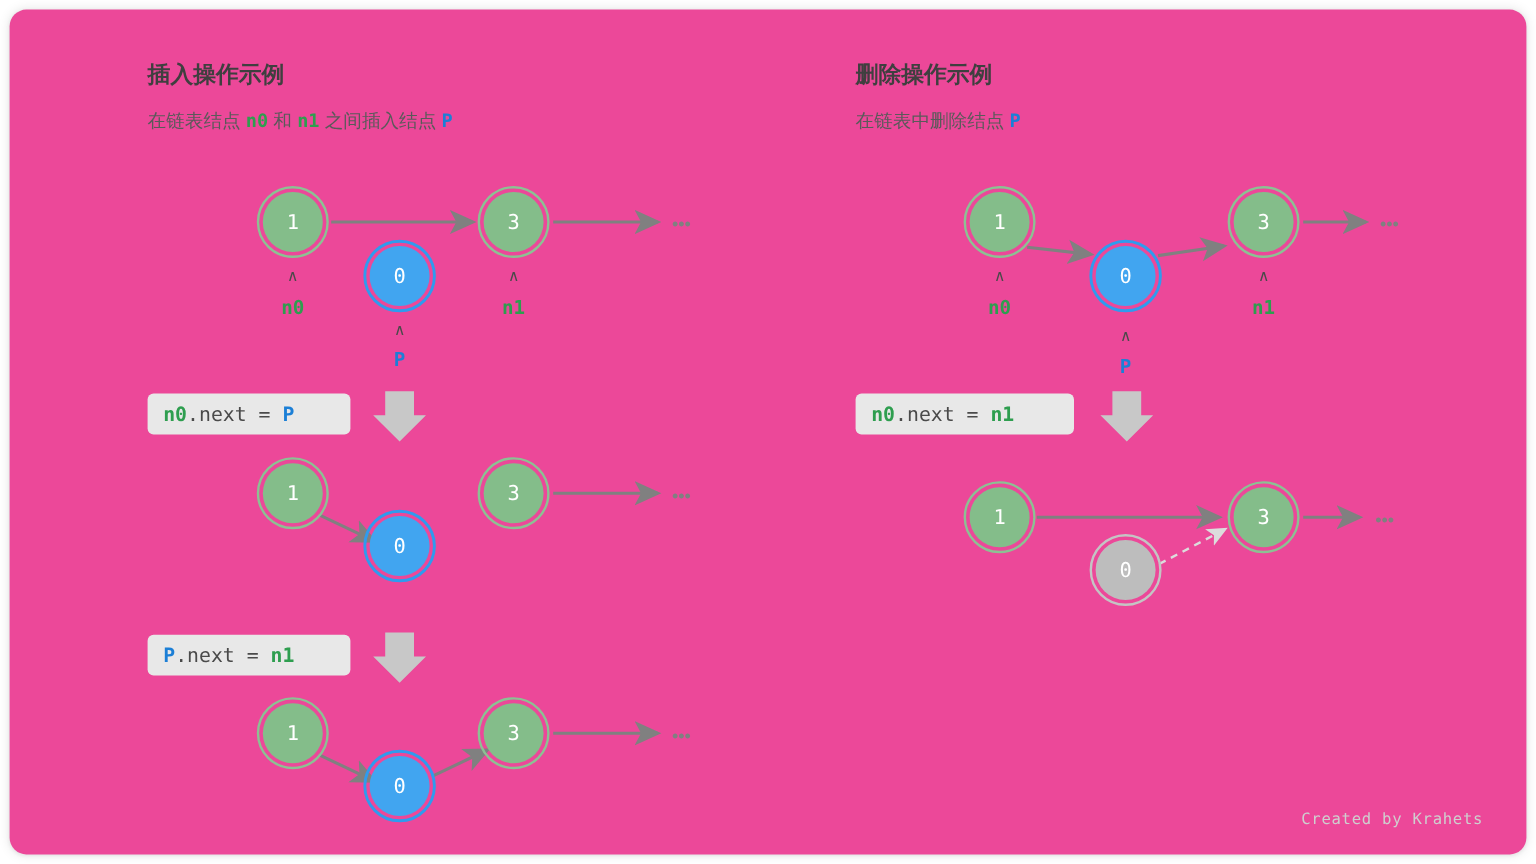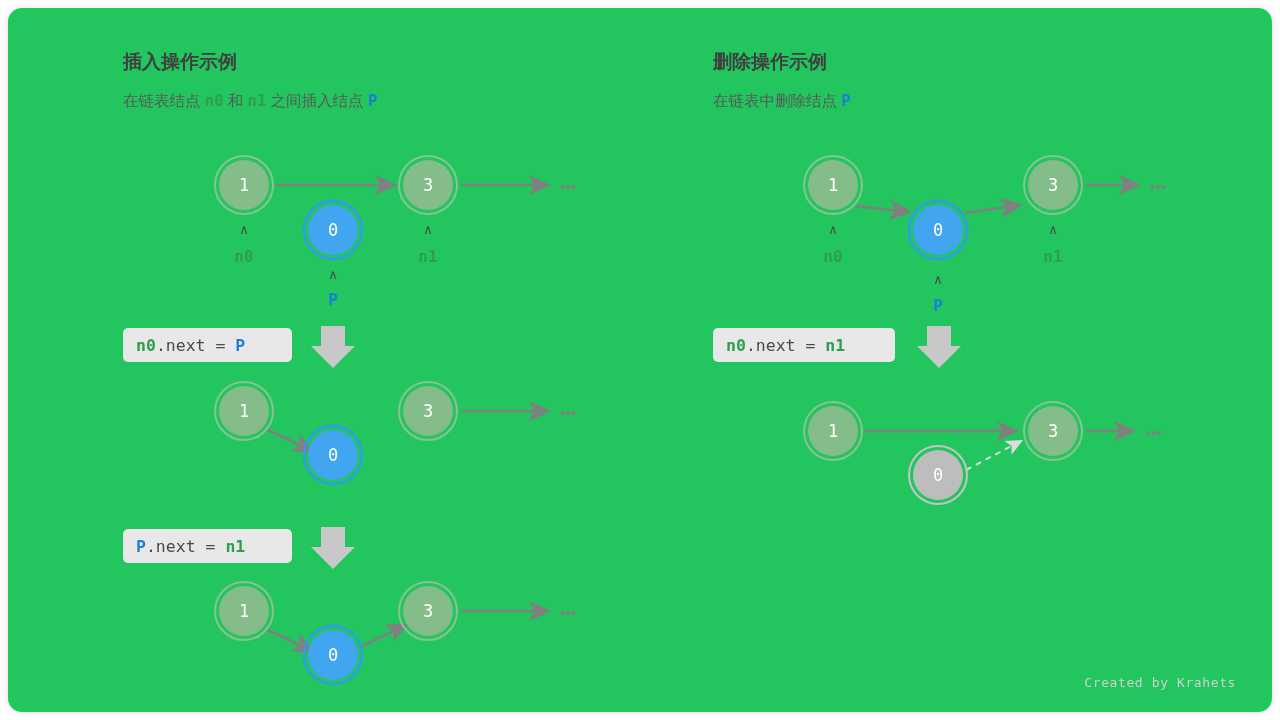--- a/index.html
+++ b/index.html
@@ -12,21 +12,21 @@
     height: 720px;
     overflow: hidden;
     font-family: "Liberation Sans", sans-serif;
   }
   #card {
     position: absolute;
     left: 8px;
     top: 8px;
     width: 1264px;
     height: 704px;
-    background: #22c55e;
+    background: #ec4899;
     border-radius: 14px;
     box-shadow: 0 0 10px rgba(0,0,0,0.10), 0 1px 3px rgba(0,0,0,0.06);
     overflow: hidden;
   }
   svg.scene {
     position: absolute;
     left: 0;
     top: 0;
     width: 1264px;
     height: 704px;

